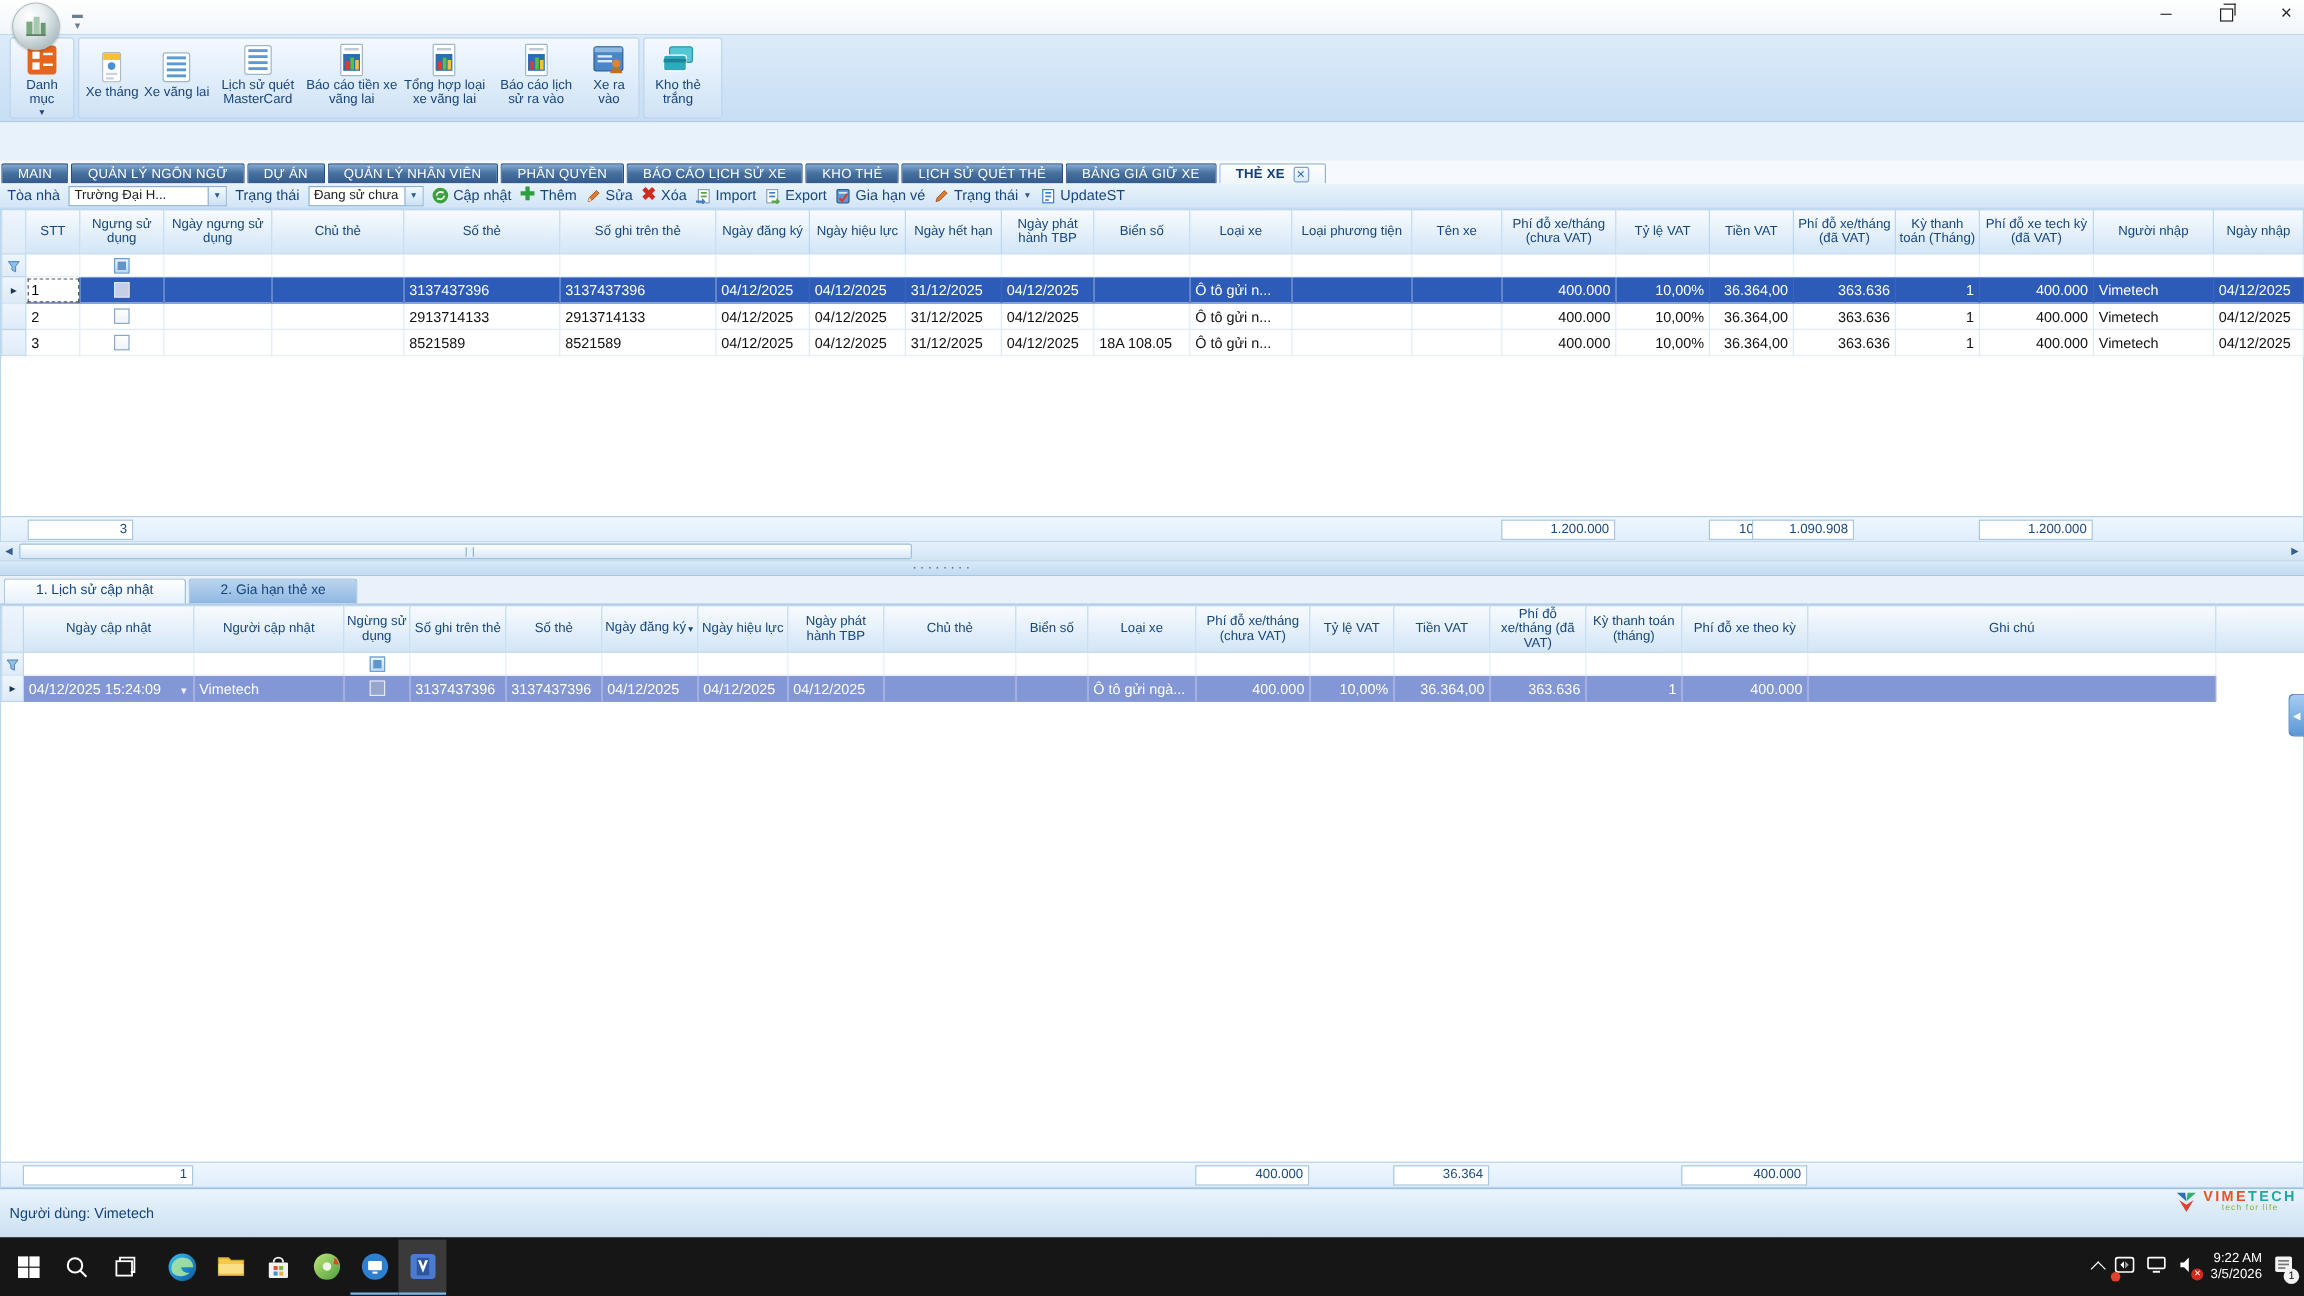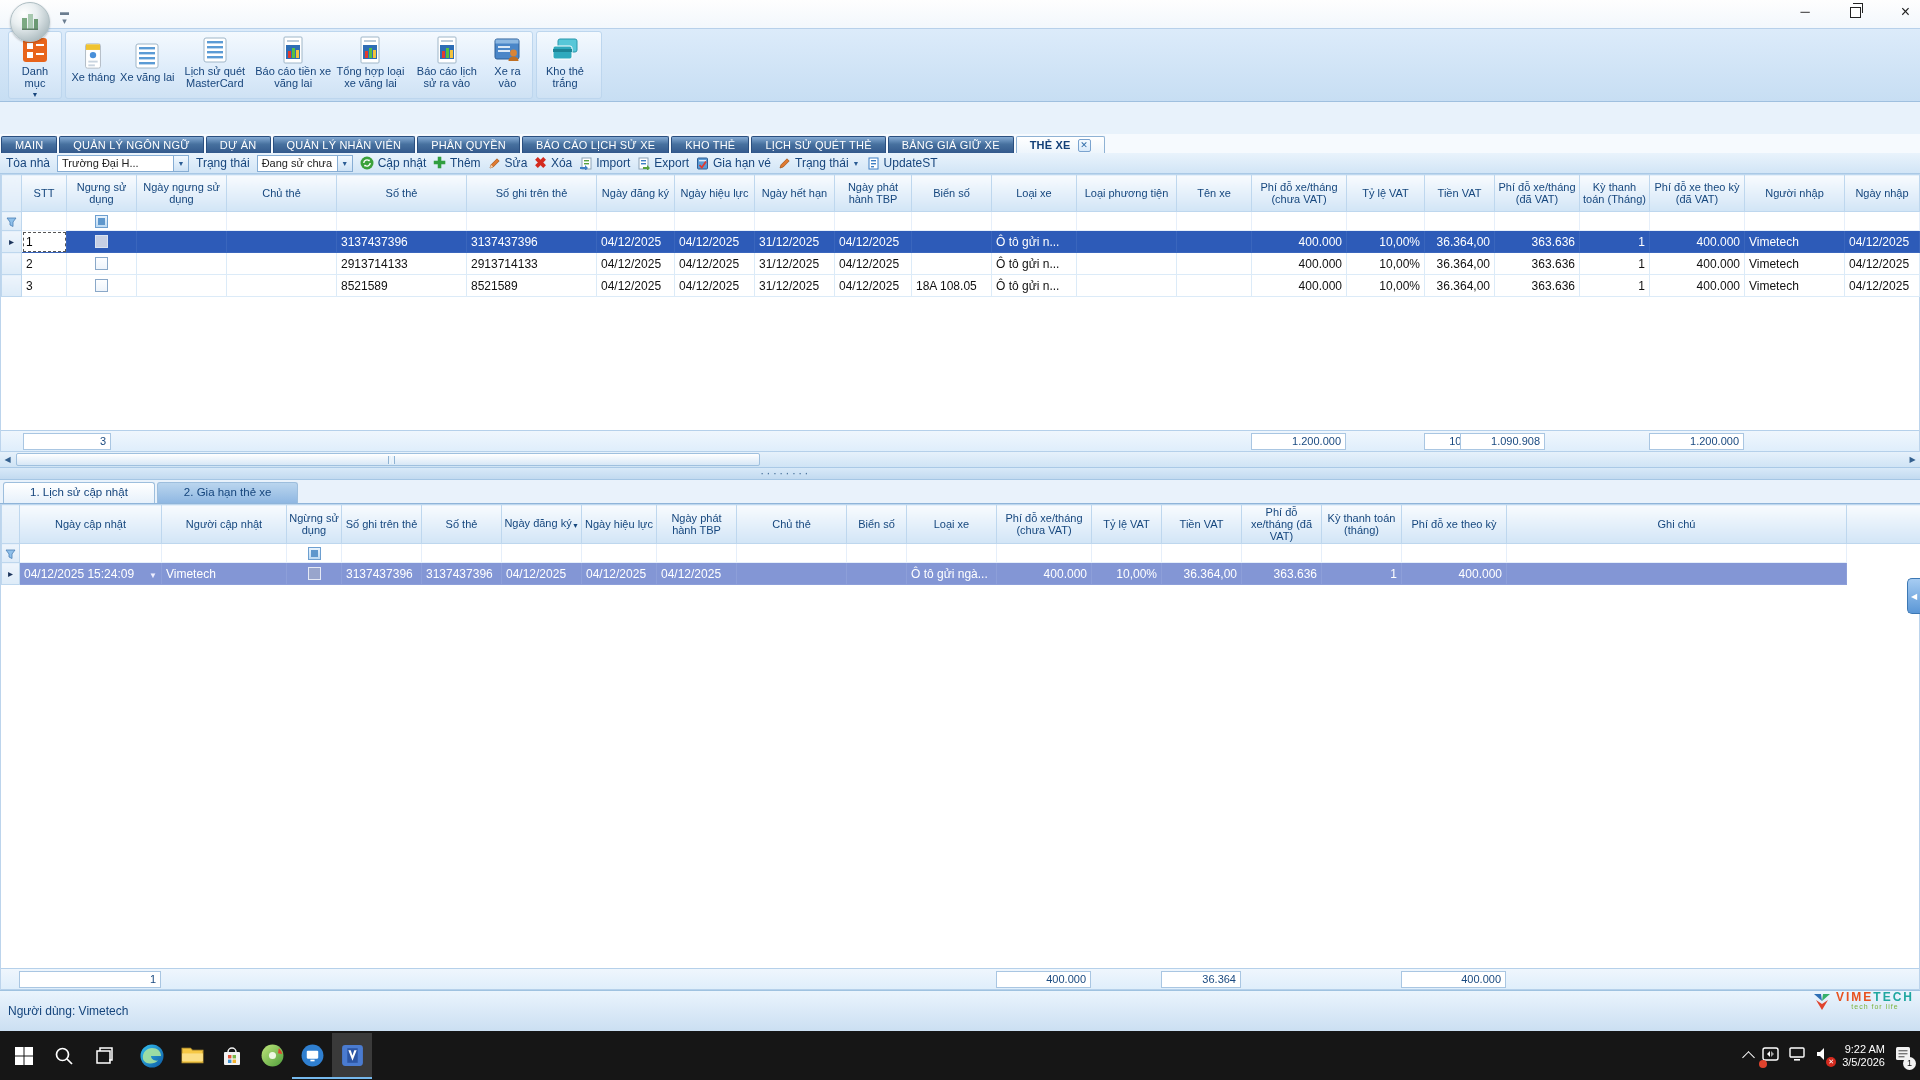--- a/index.html
+++ b/index.html
@@ -387,21 +387,21 @@
         <th>Ngày phát hành TBP</th>
         <th>Biển số</th>
         <th>Loại xe</th>
         <th>Loại phương tiện</th>
         <th>Tên xe</th>
         <th>Phí đỗ xe/tháng (chưa VAT)</th>
         <th>Tỷ lệ VAT</th>
         <th>Tiền VAT</th>
         <th>Phí đỗ xe/tháng (đã VAT)</th>
         <th>Kỳ thanh toán (Tháng)</th>
-        <th>Phí đỗ xe theo kỳ (đã VAT)</th>
+        <th>Phí đỗ xe tech kỳ (đã VAT)</th>
         <th>Người nhập</th>
         <th>Ngày nhập</th>
       </tr>
         </thead>
       <tbody>
       <tr class="frow">
         <td class="ind">
               <svg class="fun" width="11" height="11" viewBox="0 0 11 11">
                 <path d="M1 1h9L7 5v4.5L4 8V5z" fill="#8fc0ea" stroke="#4a7fb5" stroke-width=".8"></path>
               </svg>

